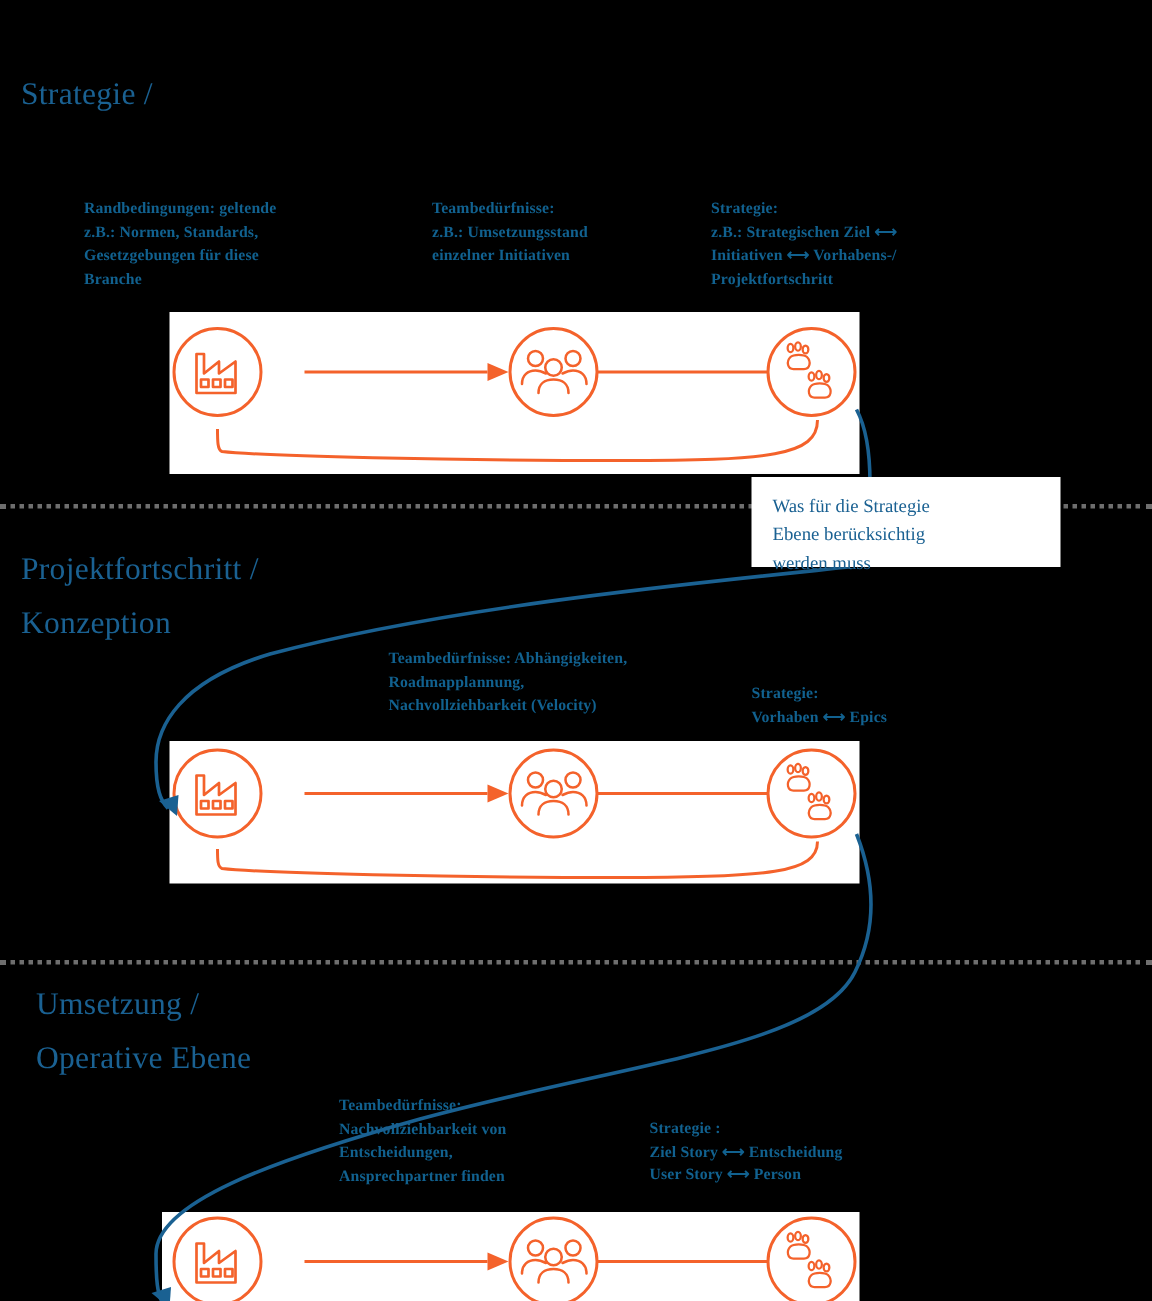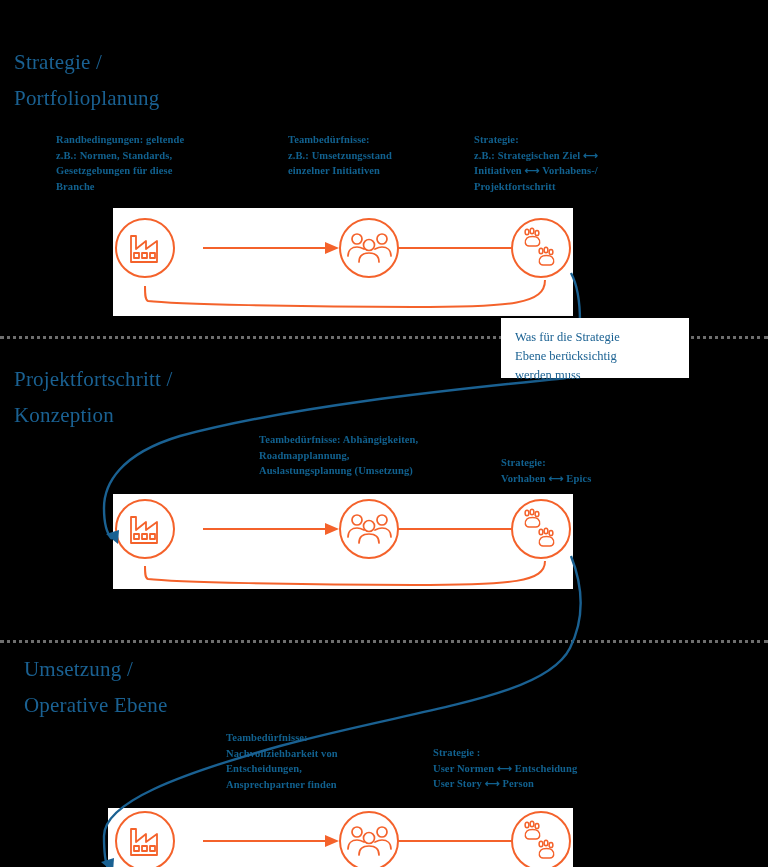--- a/index.html
+++ b/index.html
@@ -74,21 +74,21 @@
     height: 867px;
     pointer-events: none;
   }
   .flow-svg { position: absolute; left: 0; top: 0; }
 </style>
 </head>
 <body>
 
 <div id="stage">
 
-  <div class="section-heading" style="left:14px; top:8px;"><span>Strategie /</span><br><span>Portfolioplanung</span></div>
+  <div class="section-heading" style="left:14px; top:8px;"><span>Strategie /</span><br></div>
 
   <div class="anno" style="left:56px; top:96px; width:220px;">
     <div>Randbedingungen: geltende</div>
     <div>z.B.: Normen, Standards,</div>
     <div>Gesetzgebungen für diese</div>
     <div>Branche</div>
   </div>
 
   <div class="anno" style="left:288px; top:96px; width:180px;">
     <div>Teambedürfnisse:</div>
@@ -154,21 +154,21 @@
     </svg>
   </div>
 
   <div class="divider" style="top:300px;"></div>
 
   <div class="section-heading" style="left:14px; top:325px;"><span>Projektfortschritt /</span><br><span>Konzeption</span></div>
 
   <div class="anno" style="left:259px; top:396px; width:250px;">
     <div>Teambedürfnisse: Abhängigkeiten,</div>
     <div>Roadmapplannung,</div>
-    <div>Auslastungsplanung (Umsetzung)</div>
+    <div>Nachvollziehbarkeit (Velocity)</div>
   </div>
 
   <div class="anno" style="left:501px; top:419px; width:180px;">
     <div>Strategie:</div>
     <div>Vorhaben ⟷ Epics</div>
   </div>
 
   <div class="flow-panel" style="left:113px; top:458px; width:460px; height:95px;">
     <svg class="flow-svg" width="460" height="95" viewBox="0 0 460 95">
       <g stroke="#F4622B" stroke-width="2" fill="none">
@@ -225,21 +225,21 @@
 
   <div class="anno" style="left:226px; top:694px; width:210px;">
     <div>Teambedürfnisse:</div>
     <div>Nachvollziehbarkeit von</div>
     <div>Entscheidungen,</div>
     <div>Ansprechpartner finden</div>
   </div>
 
   <div class="anno" style="left:433px; top:709px; width:220px;">
     <div>Strategie :</div>
-    <div>User Normen ⟷ Entscheidung</div>
+    <div>Ziel Story ⟷ Entscheidung</div>
     <div>User Story ⟷ Person</div>
   </div>
 
   <div class="flow-panel" style="left:108px; top:772px; width:465px; height:95px;">
     <svg class="flow-svg" width="465" height="95" viewBox="0 0 465 95">
       <g stroke="#F4622B" stroke-width="2" fill="none">
         <line x1="95" y1="33" x2="217" y2="33"></line>
         <line x1="290" y1="33" x2="405" y2="33"></line>
       </g>
       <polygon points="217,27 231,33 217,39" fill="#F4622B"></polygon>
@@ -290,19 +290,19 @@
 
     <path d="M 571 237 C 578 250 580 268 580 286" stroke="#1A6192" stroke-width="2.4" fill="none"></path>
 
     <path d="M 566 342 C 470 352 300 368 180 400 C 120 418 104 448 104 472 C 104 490 107 498 112 503" stroke="#1A6192" stroke-width="2.4" fill="none"></path>
     <polygon points="106,498 119,494 118,508" fill="#1A6192"></polygon>
 
     <path d="M 571 520 C 582 548 586 580 570 612 C 545 662 420 672 280 710 C 180 738 104 766 104 800 C 104 818 105 826 108 832" stroke="#1A6192" stroke-width="2.4" fill="none"></path>
     <polygon points="101,826 114,822 113,836" fill="#1A6192"></polygon>
   </svg>
 
-  <div class="callout" style="left:501px; top:282px; width:188px; height:60px;">
+  <div class="callout" style="left:501px; top:282px; width:206px; height:60px;">
     <div>Was für die Strategie</div>
     <div>Ebene berücksichtig</div>
     <div>werden muss</div>
   </div>
 
 </div>
 
 </body></html>

